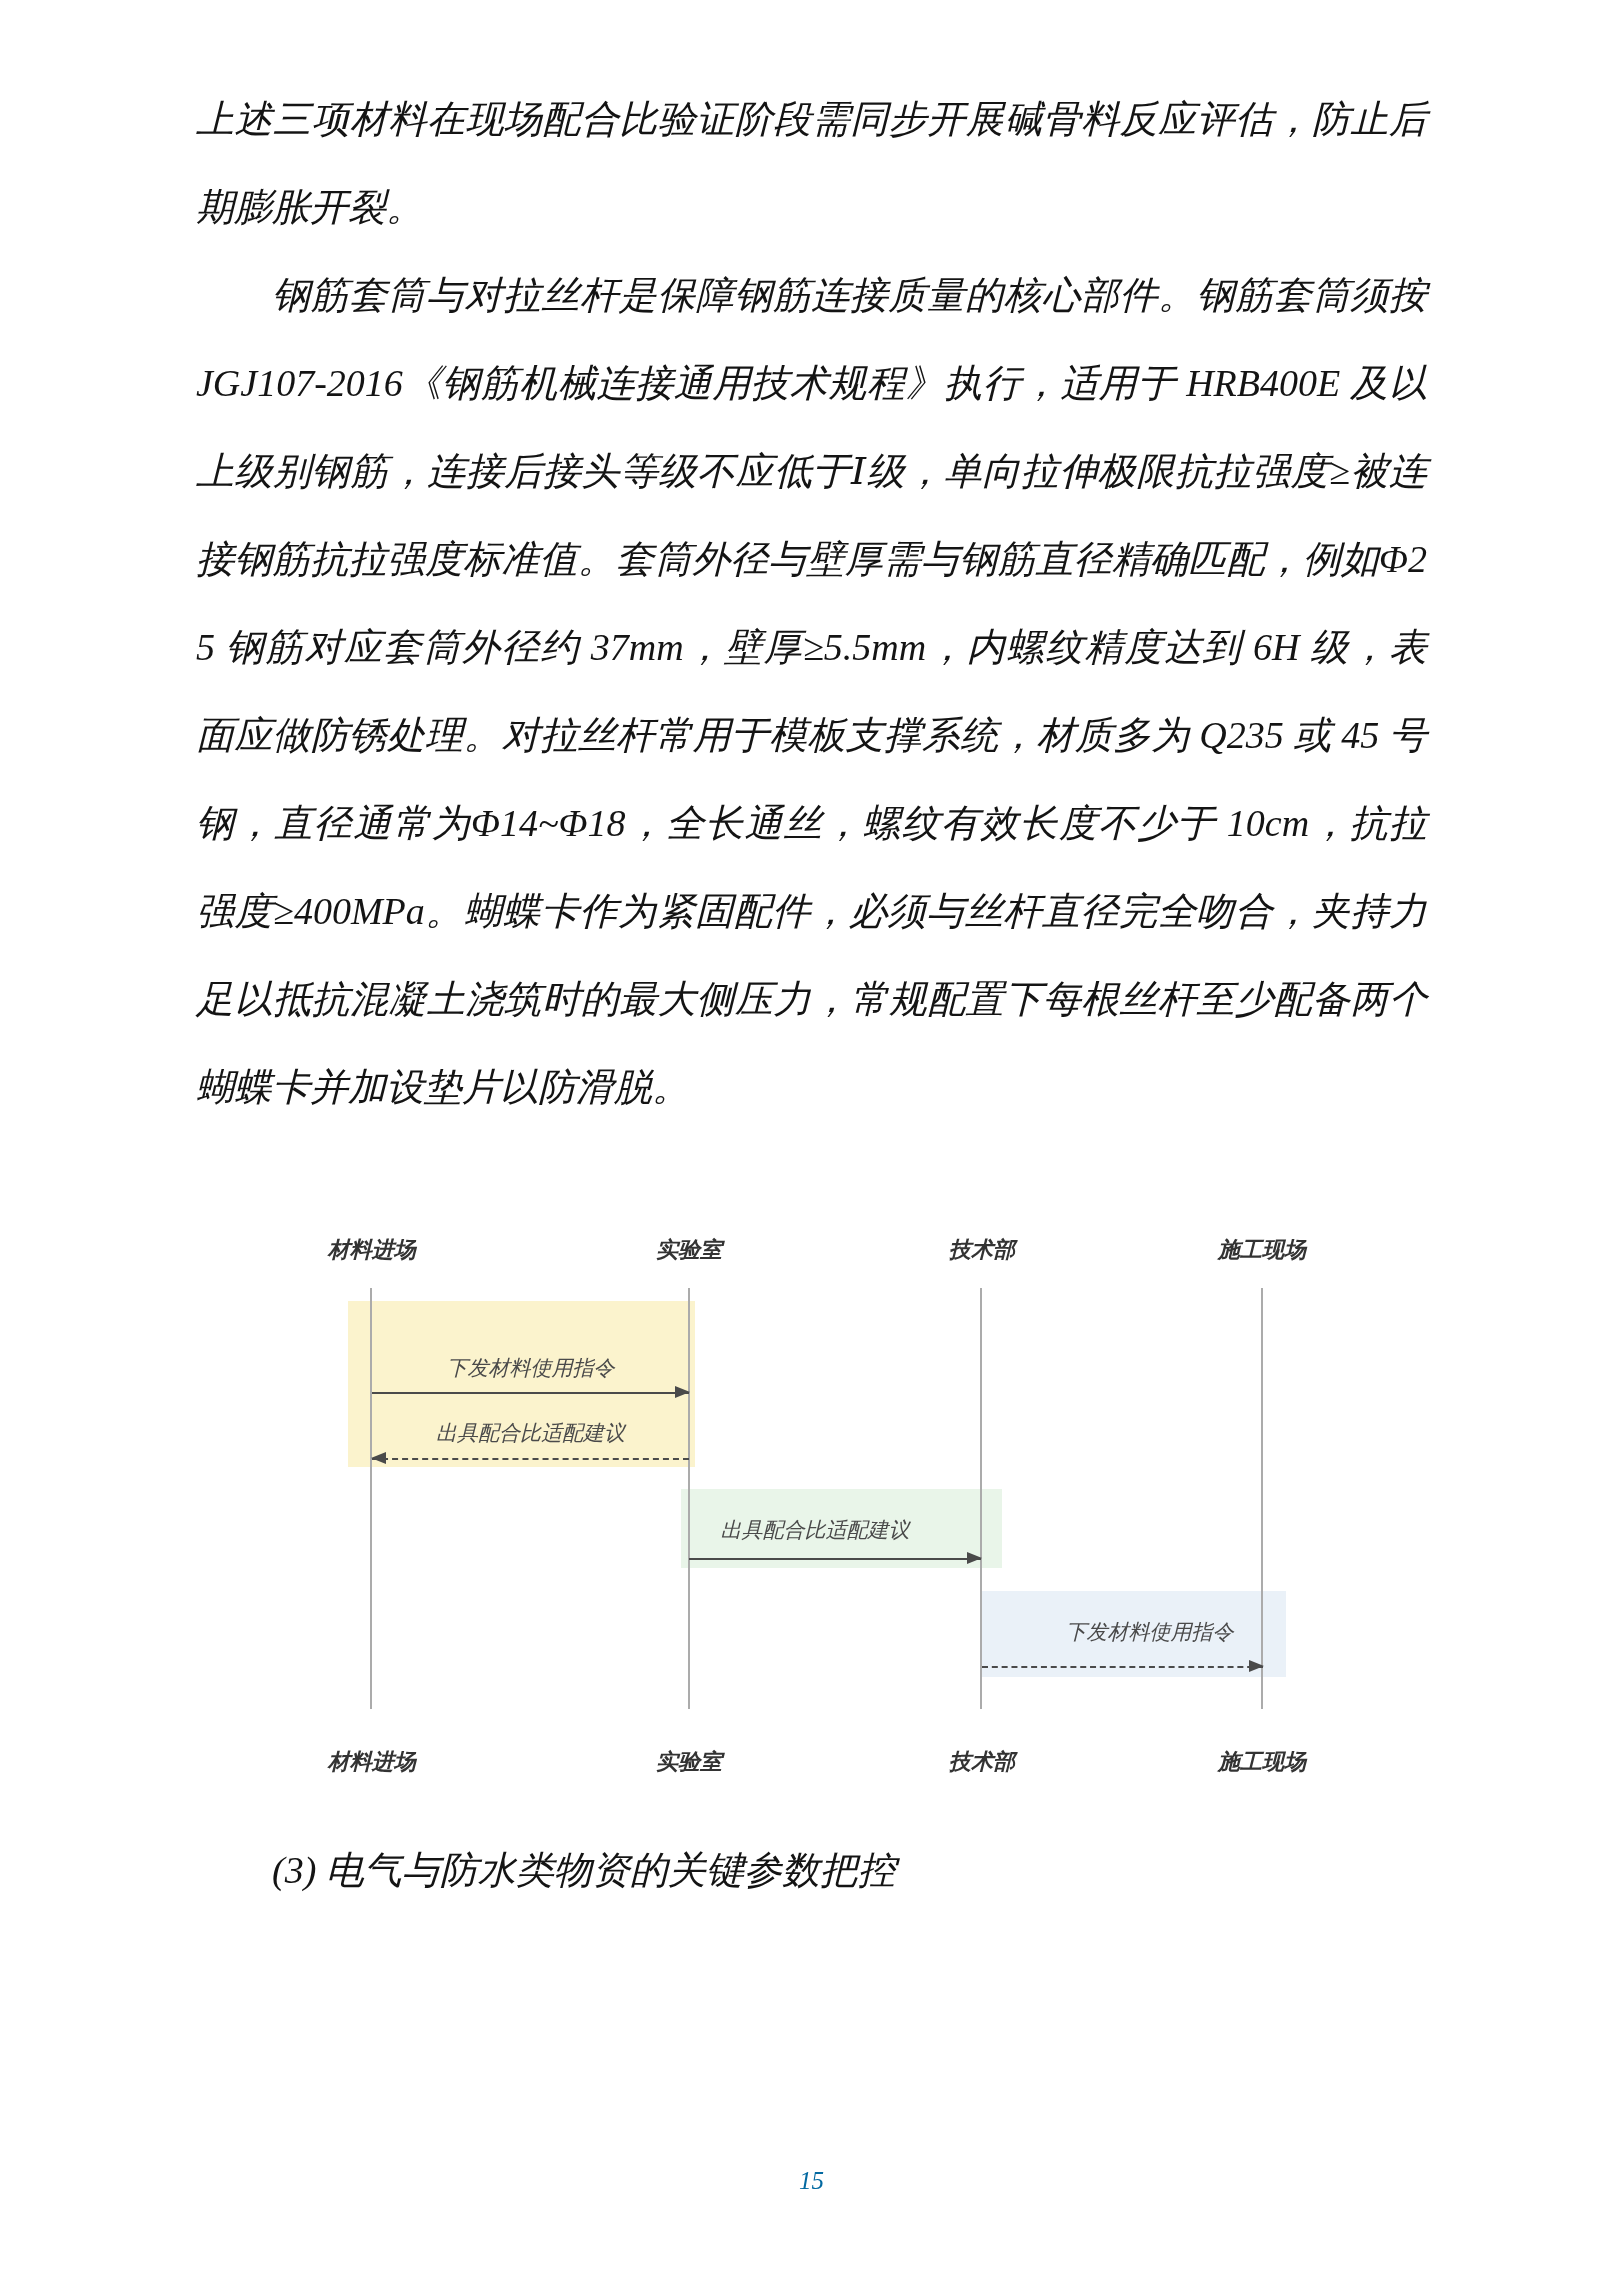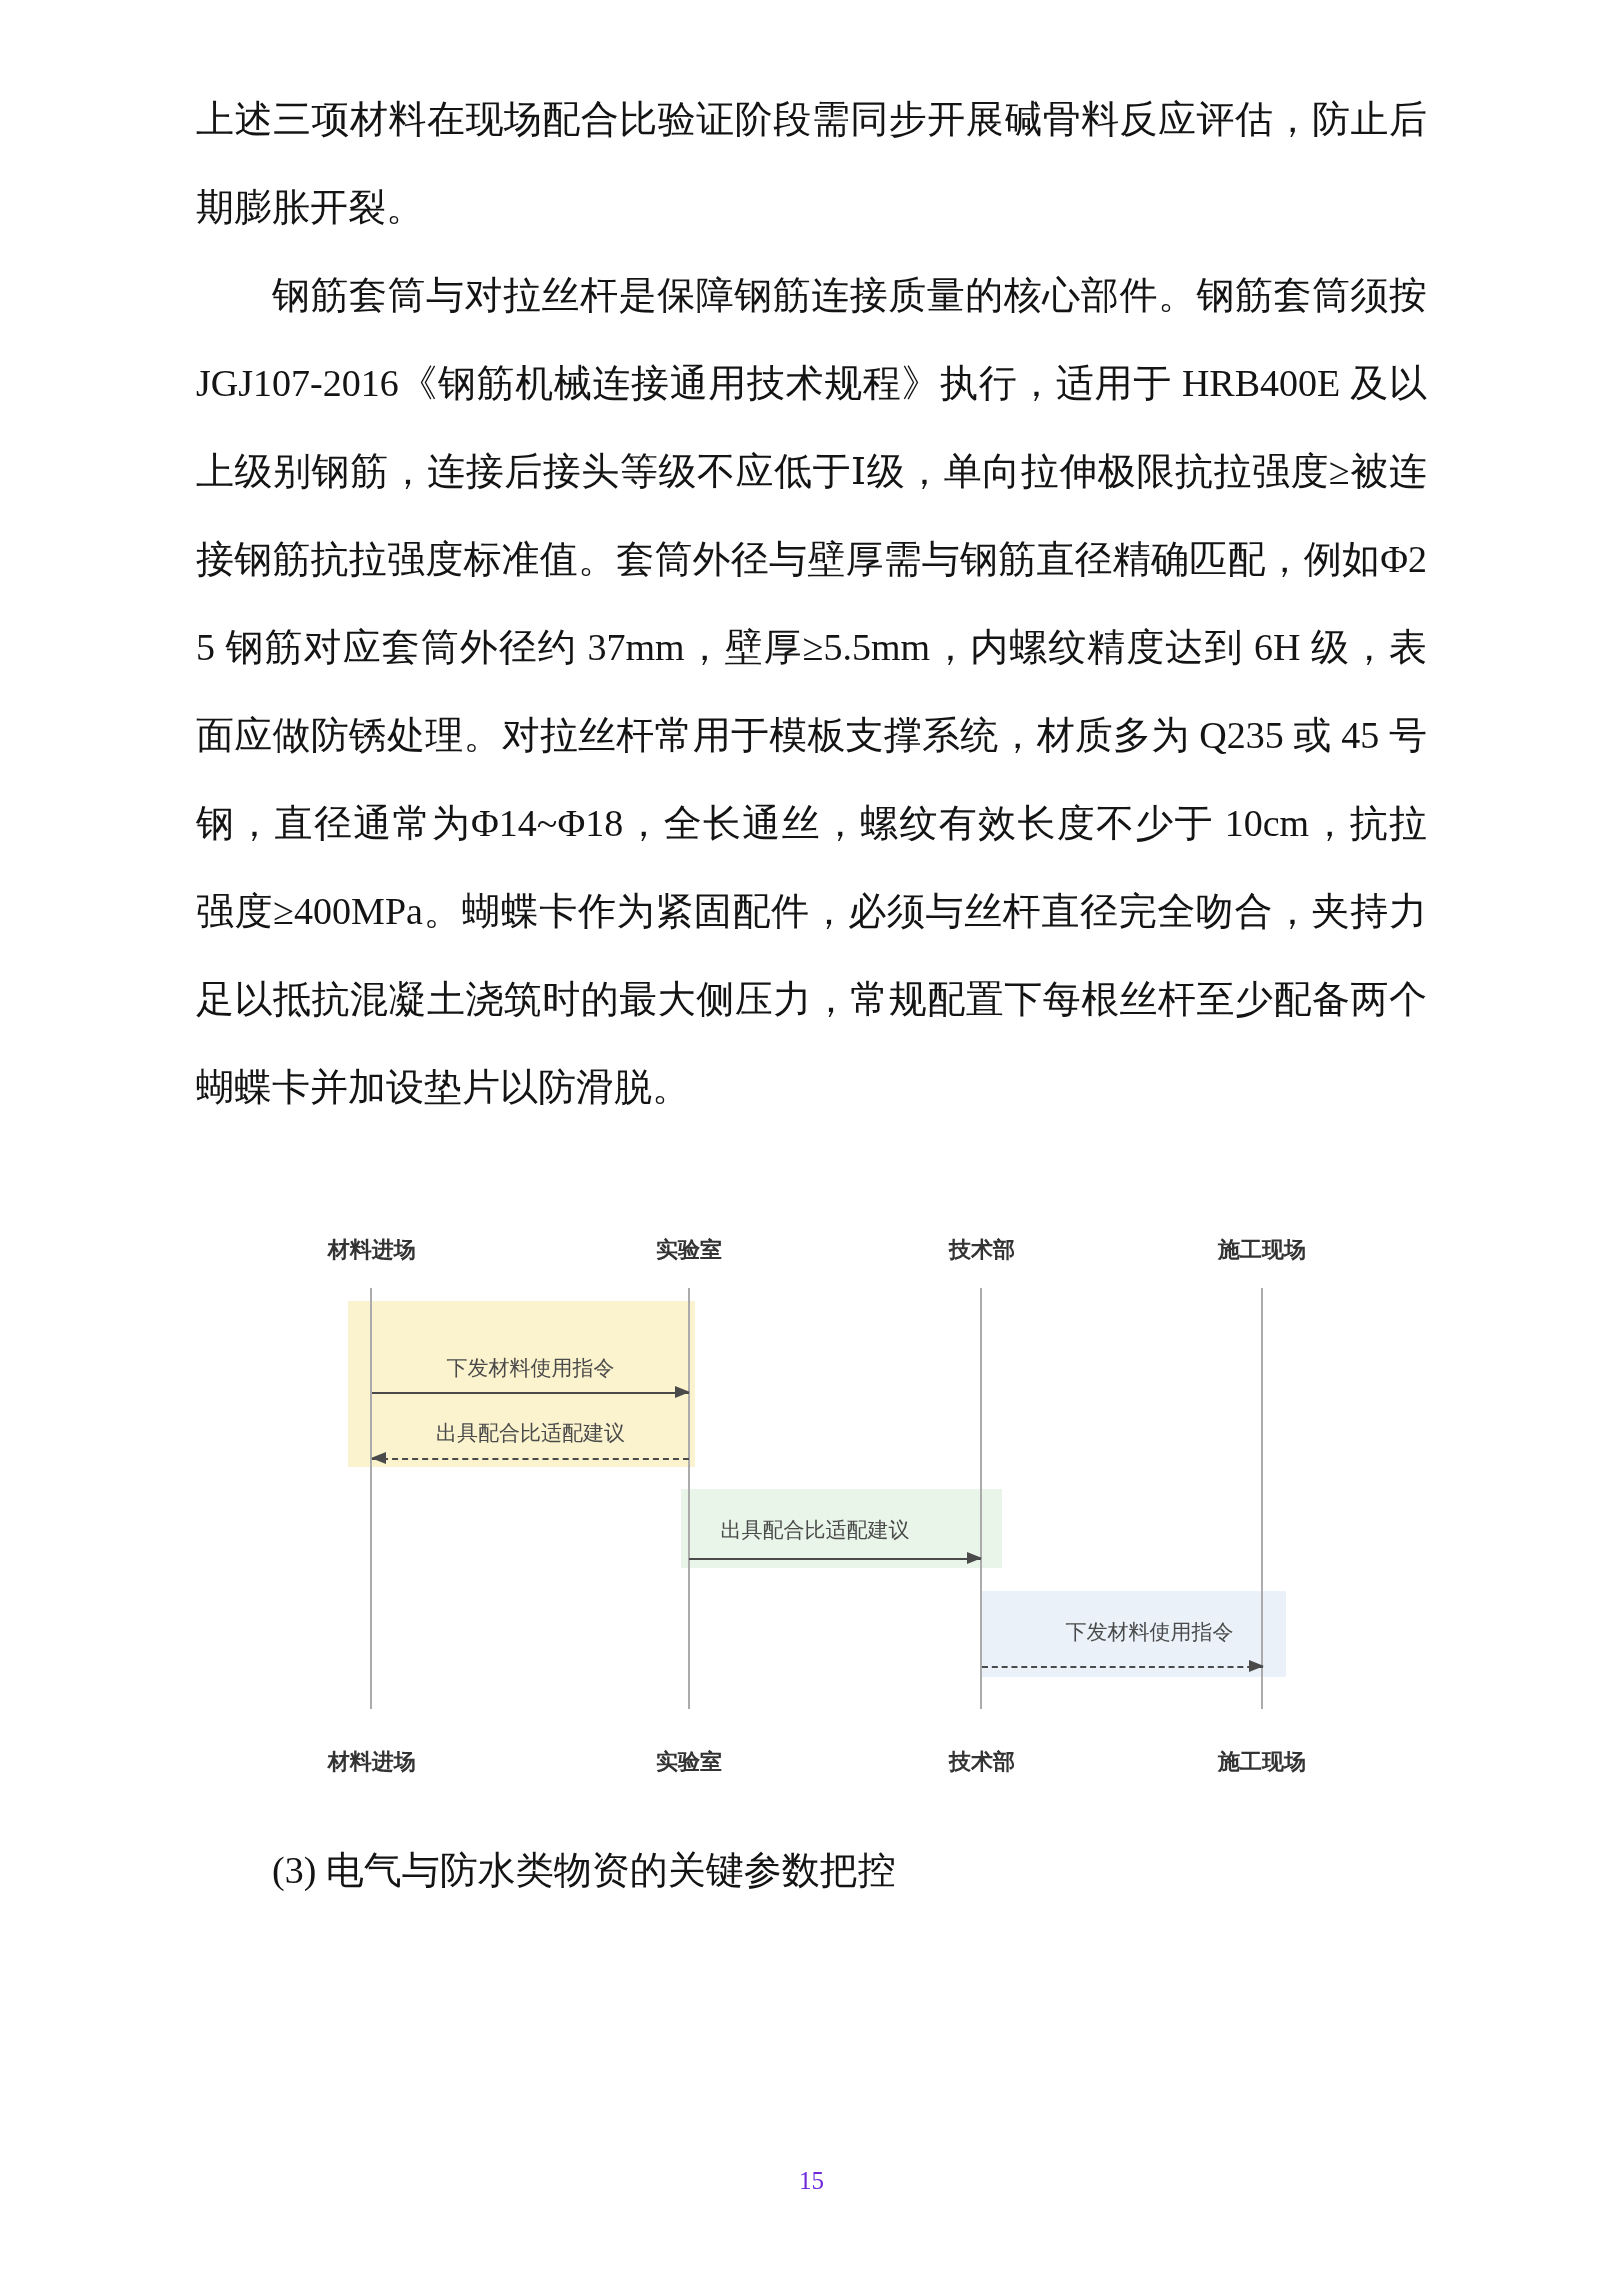--- a/index.html
+++ b/index.html
@@ -4,20 +4,21 @@
 <style>
   html,body{margin:0;padding:0;background:#ffffff;}
   .page{
     position:relative;
     width:1623px;
     height:2295px;
     background:#ffffff;
     overflow:hidden;
     font-family:"Liberation Serif","DejaVu Serif",serif;
     color:#141414;
+    font-style:italic;
   }
   .content{
     padding:75px 196px 0 196px;
   }
   .body-text{
     font-size:38px;
     line-height:88px;
     text-align:justify;
     margin:0;
     word-break:break-all;
@@ -87,21 +88,21 @@
   .after-diagram-heading{
     margin-top:29.4px;
   }
   .page-number{
     position:absolute;
     left:0;
     width:100%;
     top:2167px;
     text-align:center;
     font-size:25px;
-    color:#6d28d9;
+    color:#0369a1;
   }
 </style>
 </head>
 <body>
 
 <div class="page">
   <div class="content">
 
     <p class="body-text">上述三项材料在现场配合比验证阶段需同步开展碱骨料反应评估，防止后期膨胀开裂。</p>
     <p class="body-text indent">钢筋套筒与对拉丝杆是保障钢筋连接质量的核心部件。钢筋套筒须按 JGJ107-2016《钢筋机械连接通用技术规程》执行，适用于 HRB400E 及以上级别钢筋，连接后接头等级不应低于Ⅰ级，单向拉伸极限抗拉强度≥被连接钢筋抗拉强度标准值。套筒外径与壁厚需与钢筋直径精确匹配，例如Φ25 钢筋对应套筒外径约 37mm，壁厚≥5.5mm，内螺纹精度达到 6H 级，表面应做防锈处理。对拉丝杆常用于模板支撑系统，材质多为 Q235 或 45 号钢，直径通常为Φ14~Φ18，全长通丝，螺纹有效长度不少于 10cm，抗拉强度≥400MPa。蝴蝶卡作为紧固配件，必须与丝杆直径完全吻合，夹持力足以抵抗混凝土浇筑时的最大侧压力，常规配置下每根丝杆至少配备两个蝴蝶卡并加设垫片以防滑脱。</p>

